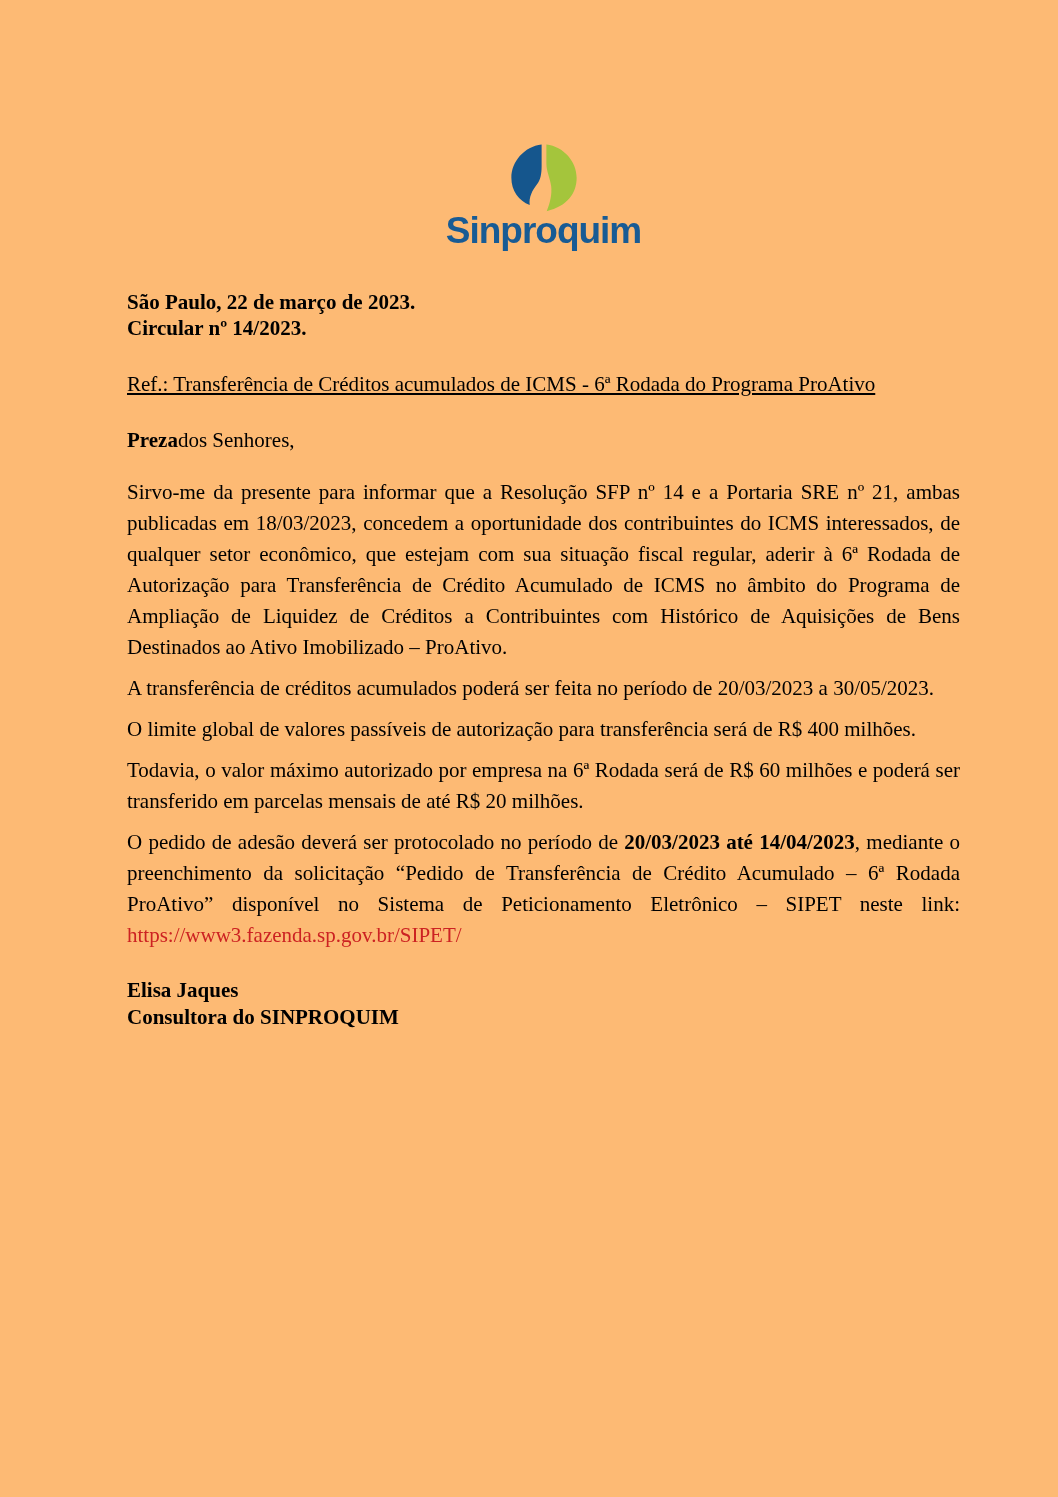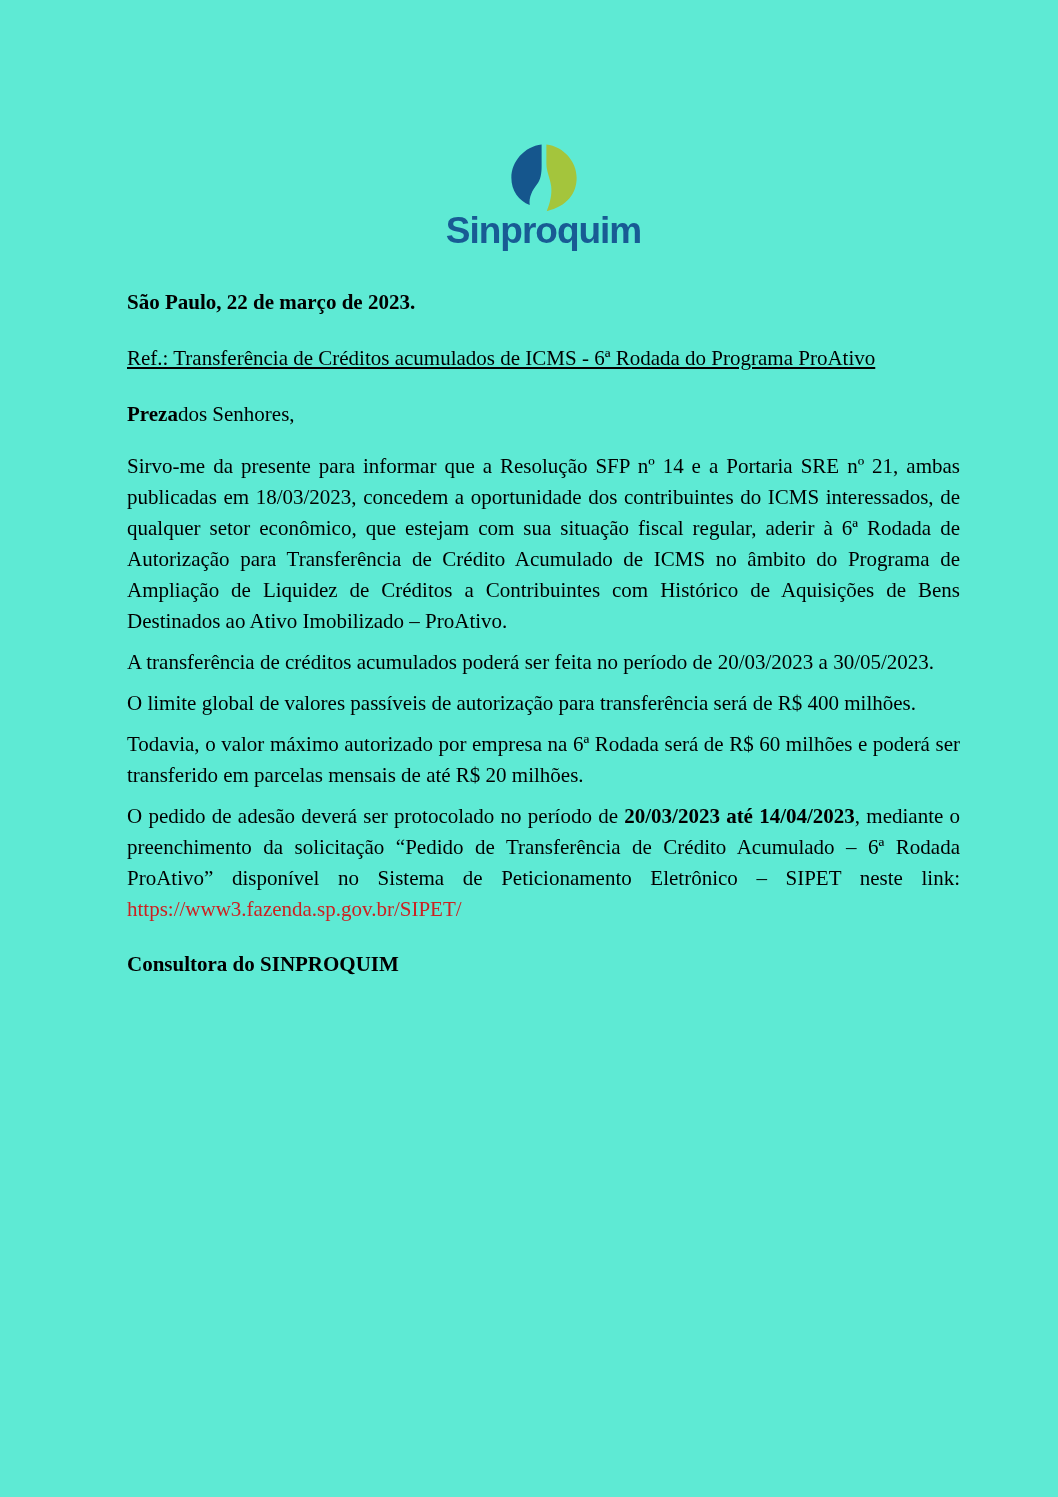--- a/index.html
+++ b/index.html
@@ -5,21 +5,21 @@
   html, body {
     margin: 0;
     padding: 0;
     background: #ffffff;
   }
   .page {
     position: relative;
     width: 1058px;
     height: 1497px;
     box-sizing: border-box;
-    background: #5eead4;
+    background: #fdba74;
     padding: 0 98px 0 127px;
     font-family: "Liberation Serif", serif;
     font-size: 21px;
     color: #000000;
     overflow: hidden;
   }
   .logo-wrap {
     padding-top: 143px;
     width: 100%;
     text-align: center;
@@ -82,34 +82,36 @@
   <div class="logo-wrap">
     <svg class="logo-icon" viewBox="0 0 100 104" aria-hidden="true">
       <path id="petal-blue" d="M 46.5 2 C 21 5, 2 27, 2 51 C 2 70, 13 85, 29 91 C 27.5 80, 33 69, 39.5 61 C 45 54, 46.5 45, 46.5 34 Z" fill="#15568d"></path>
       <path id="petal-green" d="M 53.5 2 C 79 5, 98 27, 98 51 C 98 74, 84 93, 54 100 C 59 88, 62 75, 60.5 63 C 59 51, 53.5 42, 53.5 30 Z" fill="#a4c53c"></path>
     </svg>
     <div class="wordmark" id="wordmark" style="color: rgb(24, 91, 148);">Sinproquim</div>
   </div>
 
   <div class="date-block">
     <p>São Paulo, 22 de março de 2023.</p>
+    <p>Circular nº 14/2023.</p>
   </div>
 
   <p class="ref-line"><span>Ref.: Transferência de Créditos acumulados de ICMS - 6ª Rodada do Programa ProAtivo</span></p>
 
   <p class="salutation"><b class="inline-bold">Preza</b><span>dos Senhores,</span></p>
 
   <p class="para first">Sirvo-me da presente para informar que a Resolução SFP nº 14 e a Portaria SRE nº 21, ambas publicadas em 18/03/2023, concedem a oportunidade dos contribuintes do ICMS interessados, de qualquer setor econômico, que estejam com sua situação fiscal regular, aderir à 6ª Rodada de Autorização para Transferência de Crédito Acumulado de ICMS no âmbito do Programa de Ampliação de Liquidez de Créditos a Contribuintes com Histórico de Aquisições de Bens Destinados ao Ativo Imobilizado – ProAtivo.</p>
 
   <p class="para">A transferência de créditos acumulados poderá ser feita no período de 20/03/2023 a 30/05/2023.</p>
 
   <p class="para">O limite global de valores passíveis de autorização para transferência será de R$ 400 milhões.</p>
 
   <p class="para">Todavia, o valor máximo autorizado por empresa na 6ª Rodada será de R$ 60 milhões e poderá ser transferido em parcelas mensais de até R$ 20 milhões.</p>
 
   <p class="para last"><span>O pedido de adesão deverá ser protocolado no período de </span><b class="inline-bold">20/03/2023 até 14/04/2023</b><span>, mediante o preenchimento da solicitação “Pedido de Transferência de Crédito Acumulado – 6ª Rodada ProAtivo” disponível no Sistema de Peticionamento Eletrônico – SIPET neste link: </span><a class="doc-link" id="sipet-link" href="#" style="color: rgb(204, 34, 34);">https://www3.fazenda.sp.gov.br/SIPET/</a></p>
 
 
   <div class="signature">
+    <p>Elisa Jaques</p>
     <p>Consultora do SINPROQUIM</p>
   </div>
 
 </div>
 
 </body></html>

